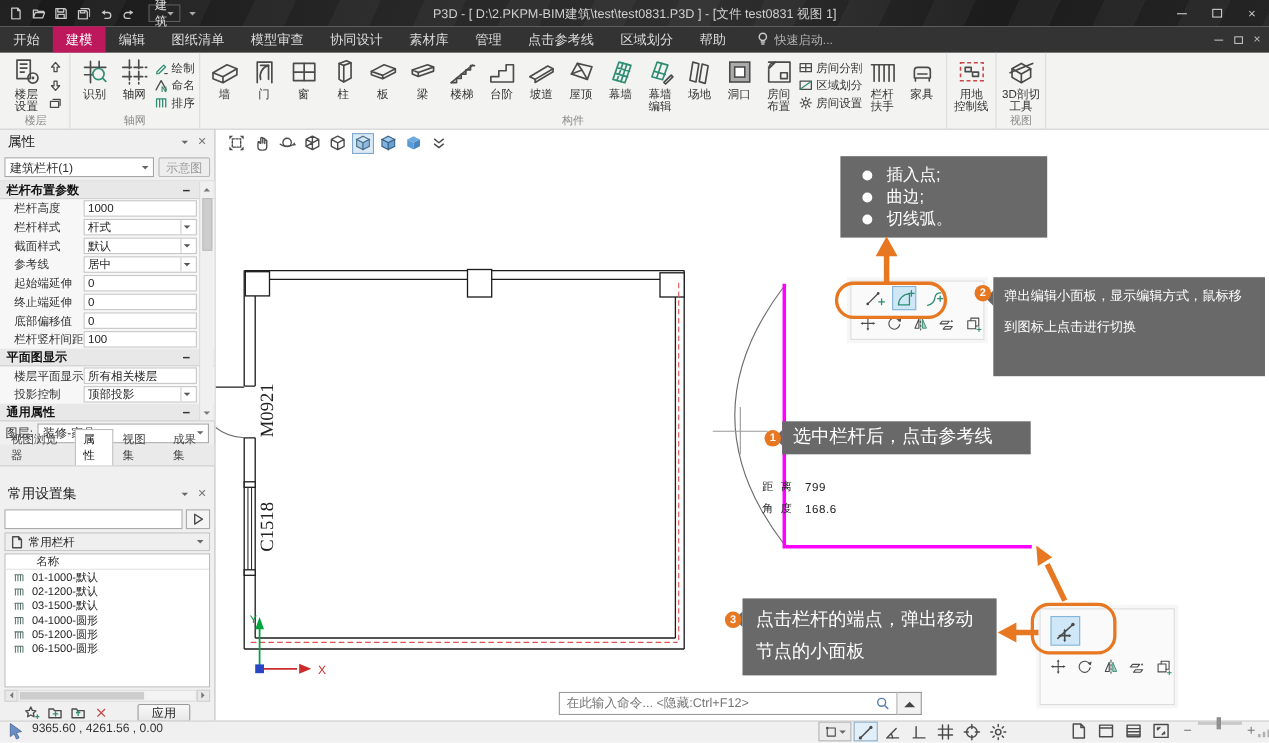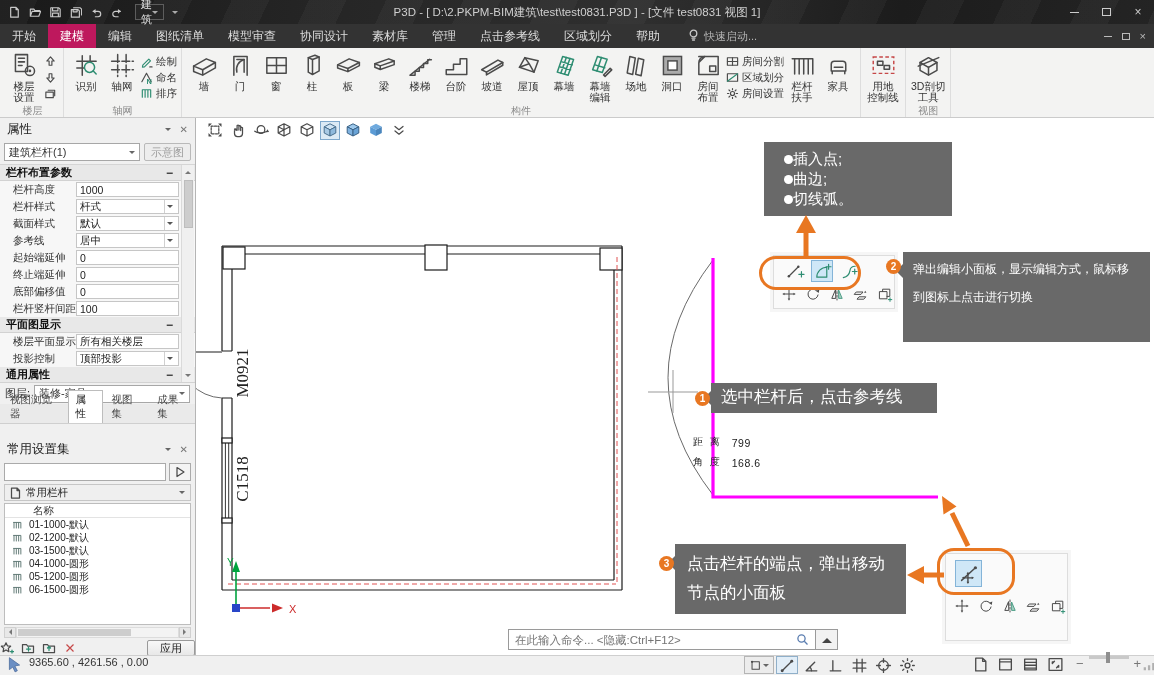--- a/index.html
+++ b/index.html
@@ -80,34 +80,34 @@
 .groupbar{height:17px;margin:0 4px;border:1px solid #c6c6c6;background:#efefef;display:flex;align-items:center;gap:5px;padding:0 5px;font-size:10.5px;color:#222}
 .groupbar .cdn{margin-left:auto;border-top-color:#666}
 #slist{height:122px;margin:2px 4px 0;border:1px solid #bdbdbd;background:#fff;overflow:hidden;position:relative}
 .lhead{height:14px;border-bottom:1px solid #e3e3e3;font-size:10.5px;color:#333;padding-left:28px;display:flex;align-items:center}
 .litem{height:13px;display:flex;align-items:center;gap:6px;padding-left:6px;font-size:10px;color:#222}
 .litem svg{width:12px;height:12px;flex:none}
 .hscroll{height:12px;margin:1px 4px 0;display:flex;align-items:center}
 .hbtn{width:12px;height:11px;display:flex;align-items:center;justify-content:center;background:#e8e8e8;border:1px solid #d0d0d0}
 .htrack{flex:1;height:11px;background:#f3f3f3;border:1px solid #dcdcdc;position:relative}
 .hthumb{position:absolute;left:1px;top:1px;width:70%;height:7px;background:#cdcdcd}
-.btoolbar{height:20px;display:flex;align-items:center;gap:7px;padding:0 0}
+.btoolbar{height:20px;display:flex;align-items:center;gap:7px;padding:0 22px}
 .btoolbar svg{width:14px;height:14px}
 .apply{margin-left:auto;height:16px;border:1px solid #9a9a9a;background:linear-gradient(#f8f8f8,#e8e8e8);font-size:11px;padding:0 12px;display:flex;align-items:center;border-radius:2px;color:#222}
 
 #canvas{position:absolute;left:196px;top:118px;width:958px;height:537px;background:#fff;overflow:hidden}
 #ctoolbar{height:24px;display:flex;align-items:center;gap:3px;padding-left:9px}
 .tico{width:20px;height:19px;display:flex;align-items:center;justify-content:center;border:1px solid transparent}
 .tico svg{width:18px;height:18px}
 .tico.selected{background:#dcea f5;background:#dceaf5;border-color:#7fa8cc}
 #draw-svg{position:absolute;left:0;top:24px;z-index:1}
 .note{position:absolute;background:#696969;color:#fff;z-index:3}
 .note .notch{position:absolute;left:-7px;width:0;height:0;border:7px solid transparent;border-right-color:#696969;border-left:none}
 #bulletbox{left:568px;top:24px;width:188px;height:74px;padding:7px 0 0 20px}
-.brow{display:flex;align-items:center;height:20px;font-size:15px}
+.brow{display:flex;align-items:center;gap:13px;height:20px;font-size:15px}
 .bdot{width:9px;height:9px;border-radius:50%;background:#fff;flex:none}
 #note2{left:707px;top:134px;width:247px;height:90px;padding:3px 10px;font-size:12px;line-height:28px}
 #note1{left:515px;top:265px;width:226px;height:30px;padding:3px 10px;font-size:16.5px}
 #note3{left:479px;top:426px;width:231px;height:70px;padding:5px 12px;font-size:16.5px;line-height:29px}
 .badge{position:absolute;width:15px;height:15px;border-radius:50%;background:#e87722;color:#fff;font-size:10px;font-weight:bold;display:flex;align-items:center;justify-content:center;z-index:4}
 #badge1{left:499px;top:273px}
 #badge2{left:690px;top:141px}
 #badge3{left:463px;top:438px}
 #measures{position:absolute;left:497px;top:311px;z-index:2;color:#222}
 .mrow{display:flex;align-items:flex-end;height:20px}

